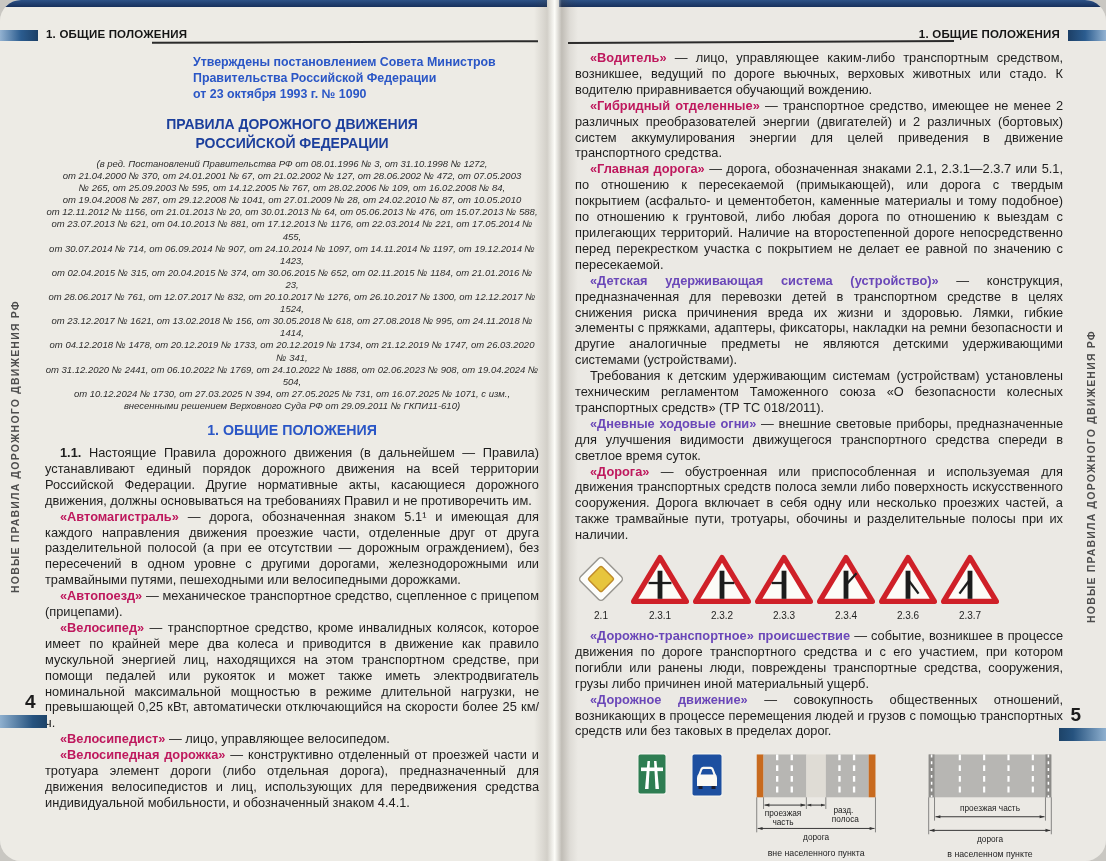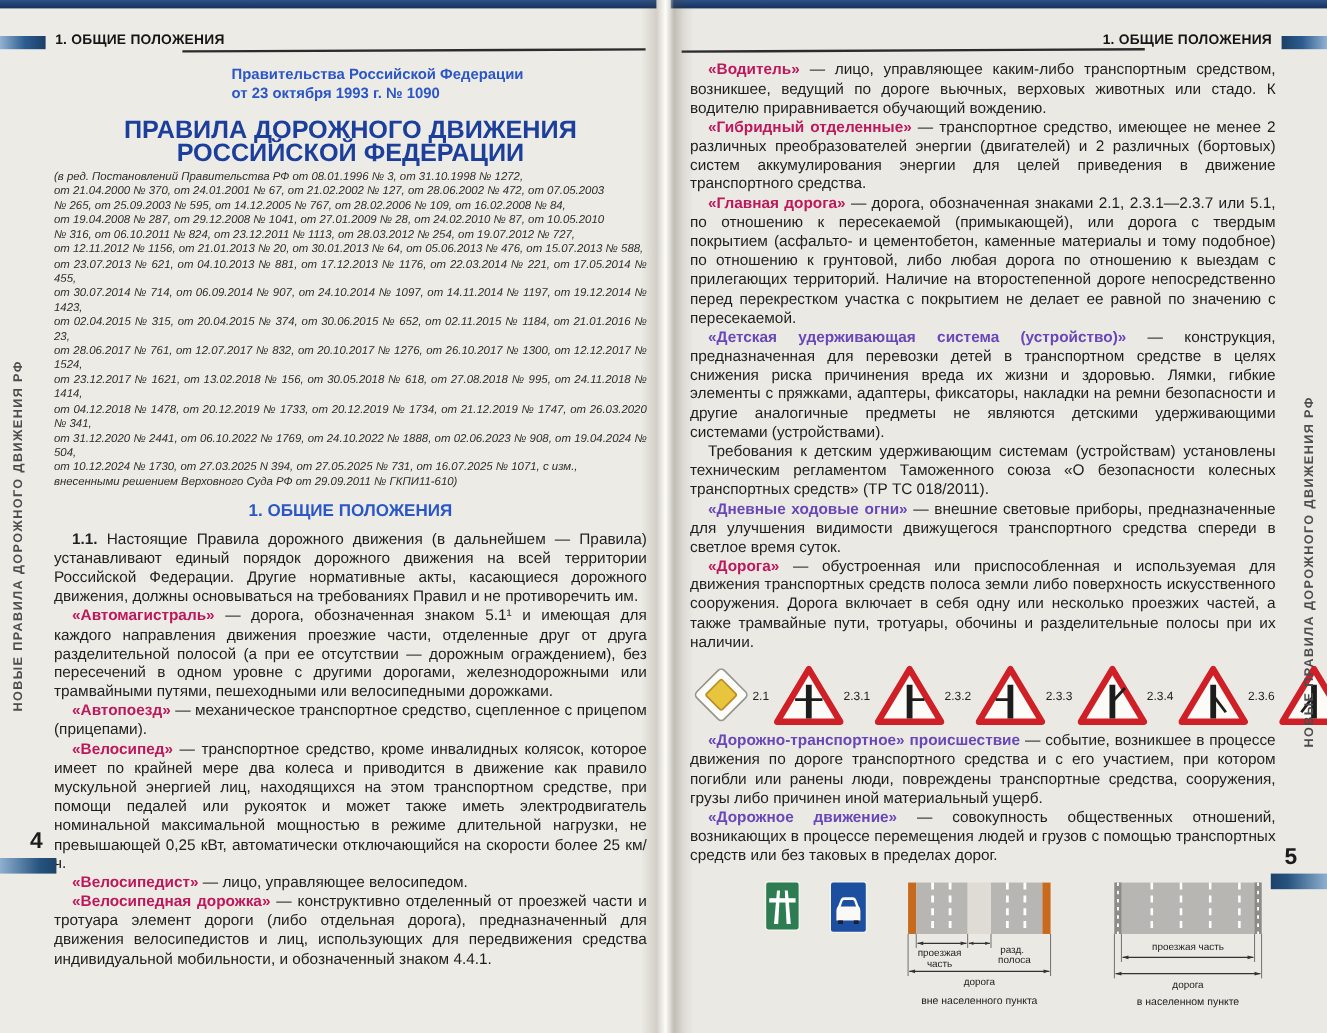--- a/index.html
+++ b/index.html
@@ -1,19 +1,19 @@
 <!DOCTYPE html>
 <html><head>
 <meta charset="utf-8">
 <style>
   html,body{margin:0;padding:0;background:#c9c7c2;}
   .spread{position:relative;width:1106px;height:861px;margin:0 auto;overflow:hidden;
     background:linear-gradient(180deg,#edebe6 0%,#eae8e3 55%,#e6e4df 100%);
     font-family:"Liberation Sans",sans-serif;color:#1e1e1e;
-    box-shadow:inset 0 0 22px rgba(0,0,0,.14);}
+    box-shadow:inset 0 0 22px rgba(0,0,0,.14);border-radius:21px;}
   .page{position:absolute;top:0;height:100%;}
   .page-left{left:0;width:553px;background:#edebe5;}
   .page-right{left:553px;width:553px;background:#ebe9e4;}
   .spine{position:absolute;left:534px;top:0;width:44px;height:100%;z-index:6;pointer-events:none;
     background:linear-gradient(90deg,rgba(70,62,50,0) 0%,rgba(70,62,50,.16) 30%,rgba(255,255,251,.9) 47%,rgba(70,62,50,.26) 63%,rgba(70,62,50,.08) 82%,rgba(70,62,50,0) 100%);}
   .top-strip{position:absolute;top:0;height:7px;background:linear-gradient(180deg,#2d5287,#17305c);}
   .page-left .top-strip{left:0;right:6px;}
   .page-right .top-strip{left:6px;right:0;}
 
   .header-row{position:absolute;top:27px;left:0;right:0;height:18px;z-index:3;}
@@ -25,42 +25,42 @@
   .page-right .htitle{right:46px;}
   .hrule{position:absolute;top:14px;height:1.6px;background:#2b2b2b;}
   .page-left .hrule{left:152px;right:15px;transform:rotate(-.25deg);}
   .page-right .hrule{left:15px;right:152px;transform:rotate(-.3deg);}
 
   .content{position:absolute;font-size:12.8px;line-height:15.9px;text-align:justify;}
   .content-left{top:46px;left:45px;width:494px;}
   .content-right{top:50px;left:22px;width:488px;}
 
   .approved{margin:8px 0 0 148px;color:#2a56c6;font-weight:bold;font-size:12.4px;line-height:16px;text-align:left;}
-  .doc-title{margin:13px 0 5px;text-align:center;color:#1c3f9c;font-size:21px;line-height:19px;font-weight:bold;}
-  .amendments{font-style:italic;font-size:9.5px;line-height:12.1px;color:#2d2d2d;}
+  .doc-title{margin:13px 0 5px;text-align:center;color:#1c3f9c;font-size:14px;line-height:19px;font-weight:bold;}
+  .amendments{font-style:italic;font-size:9.5px;line-height:12.1px;text-align:center;color:#2d2d2d;}
   .sec-head{margin:9px 0 6px;text-align:center;color:#2a56c6;font-size:14.2px;line-height:18px;font-weight:bold;}
   .para{margin:0;text-indent:15px;}
   .pno{font-weight:bold;}
   .term{font-weight:bold;color:#be185d;}
   .term.violet{color:#6a47b8;}
 
   .side-caption{position:absolute;writing-mode:vertical-rl;transform:rotate(180deg);
     font-size:10.5px;font-weight:bold;color:#4d4d4d;letter-spacing:1.2px;white-space:nowrap;z-index:4;}
   .page-left .side-caption{left:9px;top:300px;}
   .page-right .side-caption{right:9px;top:330px;}
 
   .pnum{position:absolute;font-size:19px;font-weight:bold;color:#1c1c1c;z-index:7;}
   .page-left .pnum{left:25px;top:691px;}
   .page-right .pnum{right:25px;top:704px;}
   .pbar{position:absolute;width:47px;height:13px;z-index:7;}
   .page-left .pbar{left:0;top:715px;background:linear-gradient(90deg,#8fb0cf,#26537f 70%,#1d4368);}
   .page-right .pbar{right:0;top:728px;background:linear-gradient(270deg,#8fb0cf,#26537f 70%,#1d4368);}
 
   .signs-row{display:flex;align-items:flex-end;gap:4px;margin:10px 0 4px 0;}
-  .sign-cell{display:flex;flex-direction:row;align-items:center;flex:0 0 auto;}
+  .sign-cell{display:flex;flex-direction:column;align-items:center;flex:0 0 auto;}
   .sign-label{font-size:10px;color:#1f1f1f;margin-top:3px;}
 
   .figures-row{display:flex;align-items:flex-start;gap:24px;margin:14px 0 0 62px;}
   .fig-sign{display:flex;flex-direction:column;align-items:center;}
   svg text{font-family:"Liberation Sans",sans-serif;font-size:8.5px;fill:#222;}
   svg text.cap{font-size:9px;}
 </style>
 </head>
 <body>
 
@@ -69,35 +69,35 @@
   <div class="page page-left">
     <div class="top-strip"></div>
     <div class="header-row">
       <div class="hbar"></div>
       <span class="htitle">1. ОБЩИЕ ПОЛОЖЕНИЯ</span>
       <div class="hrule"></div>
     </div>
 
     <div class="content content-left">
       <div class="approved">
+        <div>Утверждены постановлением Совета Министров</div>
         <div>Правительства Российской Федерации</div>
         <div>от 23 октября 1993 г. № 1090</div>
       </div>
 
       <div class="doc-title">
         <div>ПРАВИЛА ДОРОЖНОГО ДВИЖЕНИЯ</div>
         <div>РОССИЙСКОЙ ФЕДЕРАЦИИ</div>
       </div>
 
       <div class="amendments">
         <div>(в ред. Постановлений Правительства РФ от 08.01.1996 № 3, от 31.10.1998 № 1272,</div>
         <div>от 21.04.2000 № 370, от 24.01.2001 № 67, от 21.02.2002 № 127, от 28.06.2002 № 472, от 07.05.2003</div>
         <div>№ 265, от 25.09.2003 № 595, от 14.12.2005 № 767, от 28.02.2006 № 109, от 16.02.2008 № 84,</div>
         <div>от 19.04.2008 № 287, от 29.12.2008 № 1041, от 27.01.2009 № 28, от 24.02.2010 № 87, от 10.05.2010</div>
-        <div>№ 316, от 06.10.2011 № 824, от 23.12.2011 № 1113, от 28.03.2012 № 254, от 19.07.2012 № 727,</div>
         <div>от 12.11.2012 № 1156, от 21.01.2013 № 20, от 30.01.2013 № 64, от 05.06.2013 № 476, от 15.07.2013 № 588,</div>
         <div>от 23.07.2013 № 621, от 04.10.2013 № 881, от 17.12.2013 № 1176, от 22.03.2014 № 221, от 17.05.2014 № 455,</div>
         <div>от 30.07.2014 № 714, от 06.09.2014 № 907, от 24.10.2014 № 1097, от 14.11.2014 № 1197, от 19.12.2014 № 1423,</div>
         <div>от 02.04.2015 № 315, от 20.04.2015 № 374, от 30.06.2015 № 652, от 02.11.2015 № 1184, от 21.01.2016 № 23,</div>
         <div>от 28.06.2017 № 761, от 12.07.2017 № 832, от 20.10.2017 № 1276, от 26.10.2017 № 1300, от 12.12.2017 № 1524,</div>
         <div>от 23.12.2017 № 1621, от 13.02.2018 № 156, от 30.05.2018 № 618, от 27.08.2018 № 995, от 24.11.2018 № 1414,</div>
         <div>от 04.12.2018 № 1478, от 20.12.2019 № 1733, от 20.12.2019 № 1734, от 21.12.2019 № 1747, от 26.03.2020 № 341,</div>
         <div>от 31.12.2020 № 2441, от 06.10.2022 № 1769, от 24.10.2022 № 1888, от 02.06.2023 № 908, от 19.04.2024 № 504,</div>
         <div>от 10.12.2024 № 1730, от 27.03.2025 N 394, от 27.05.2025 № 731, от 16.07.2025 № 1071, с изм.,</div>
         <div>внесенными решением Верховного Суда РФ от 29.09.2011 № ГКПИ11-610)</div>

